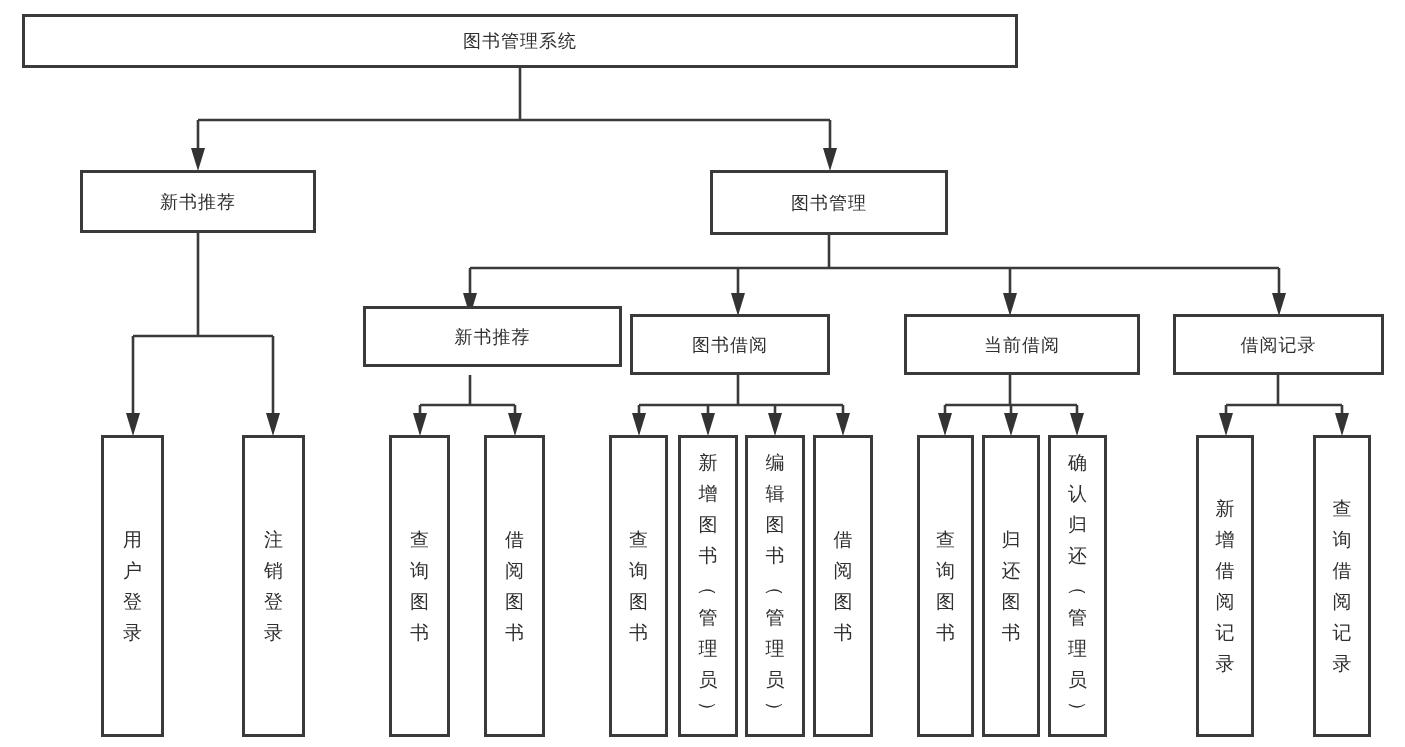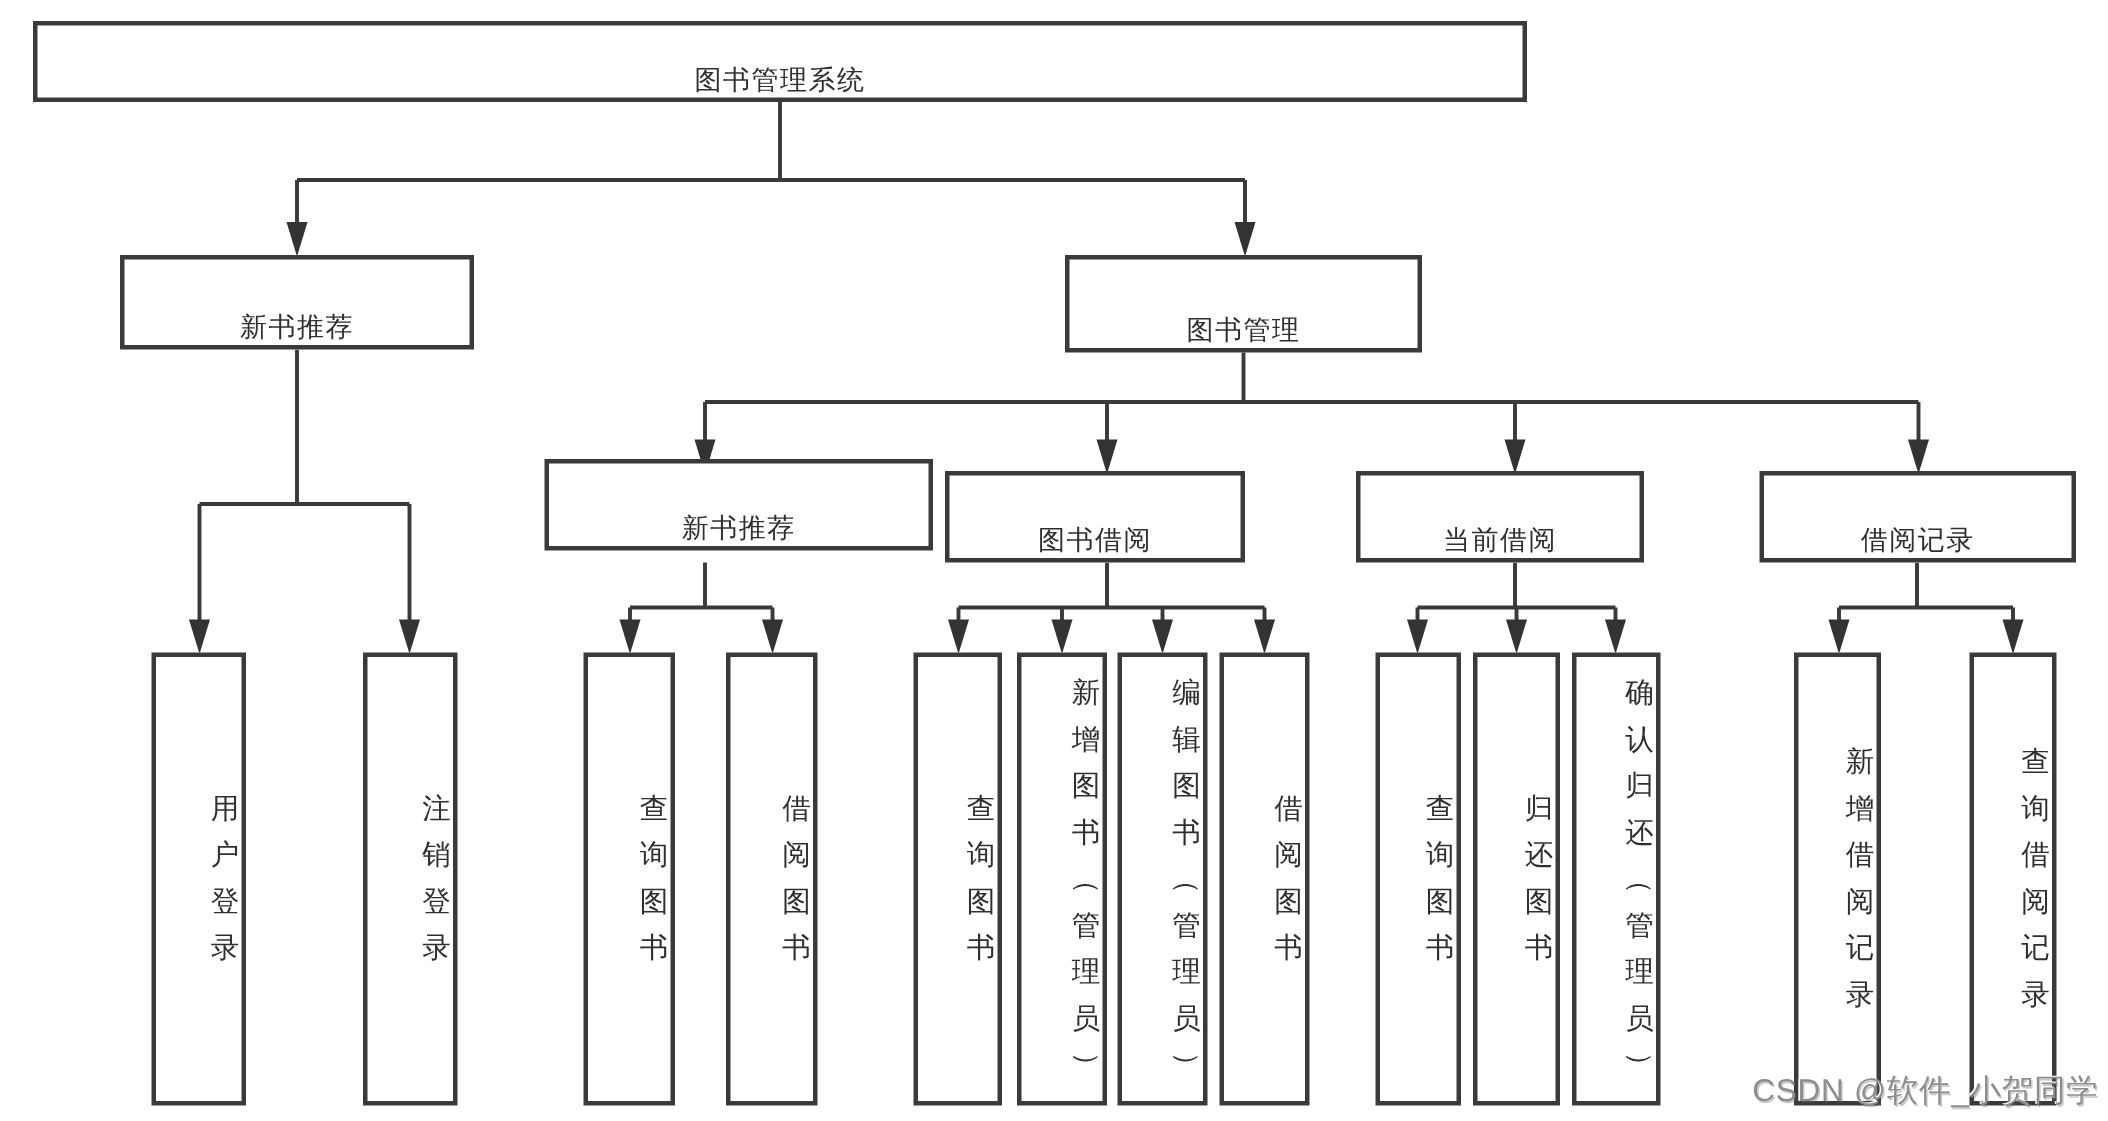--- a/index.html
+++ b/index.html
@@ -10,21 +10,21 @@
     overflow:hidden;
     font-family:"Liberation Sans","DejaVu Sans",sans-serif;
   }
   .wires{position:absolute;left:0;top:0;z-index:1;}
   .node{
     position:absolute;
     box-sizing:border-box;
     background:#ffffff;
     border:3px solid #3a3a3a;
     display:flex;
-    align-items:flex-end;
+    align-items:center;
     justify-content:center;
     z-index:2;
     color:#2f2f2f;
   }
   .hlabel{
     font-size:18px;
     letter-spacing:1px;
     white-space:nowrap;
   }
   .leaf{flex-direction:column;}
@@ -100,21 +100,21 @@
   <div class="node" style="left:710px;top:170px;width:238px;height:65px">
     <span class="hlabel">图书管理</span>
   </div>
 
   <div class="node" style="left:363px;top:306px;width:259px;height:61px">
     <span class="hlabel">新书推荐</span>
   </div>
   <div class="node" style="left:630px;top:314px;width:200px;height:61px">
     <span class="hlabel">图书借阅</span>
   </div>
-  <div class="node" style="left:904px;top:314px;width:192px;height:61px">
+  <div class="node" style="left:904px;top:314px;width:236px;height:61px">
     <span class="hlabel">当前借阅</span>
   </div>
   <div class="node" style="left:1173px;top:314px;width:211px;height:61px">
     <span class="hlabel">借阅记录</span>
   </div>
 
   <div class="node leaf" style="left:101px;top:435px;width:63px;height:302px">
     <div class="vlabel">
         <span class="vchar">用</span>
         <span class="vchar">户</span>
@@ -235,14 +235,13 @@
     <div class="vlabel">
         <span class="vchar">查</span>
         <span class="vchar">询</span>
         <span class="vchar">借</span>
         <span class="vchar">阅</span>
         <span class="vchar">记</span>
         <span class="vchar">录</span>
       </div>
   </div>
 
-  <div id="watermark">CSDN @软件_小贺同学</div>
 </div>
 
 </body></html>

